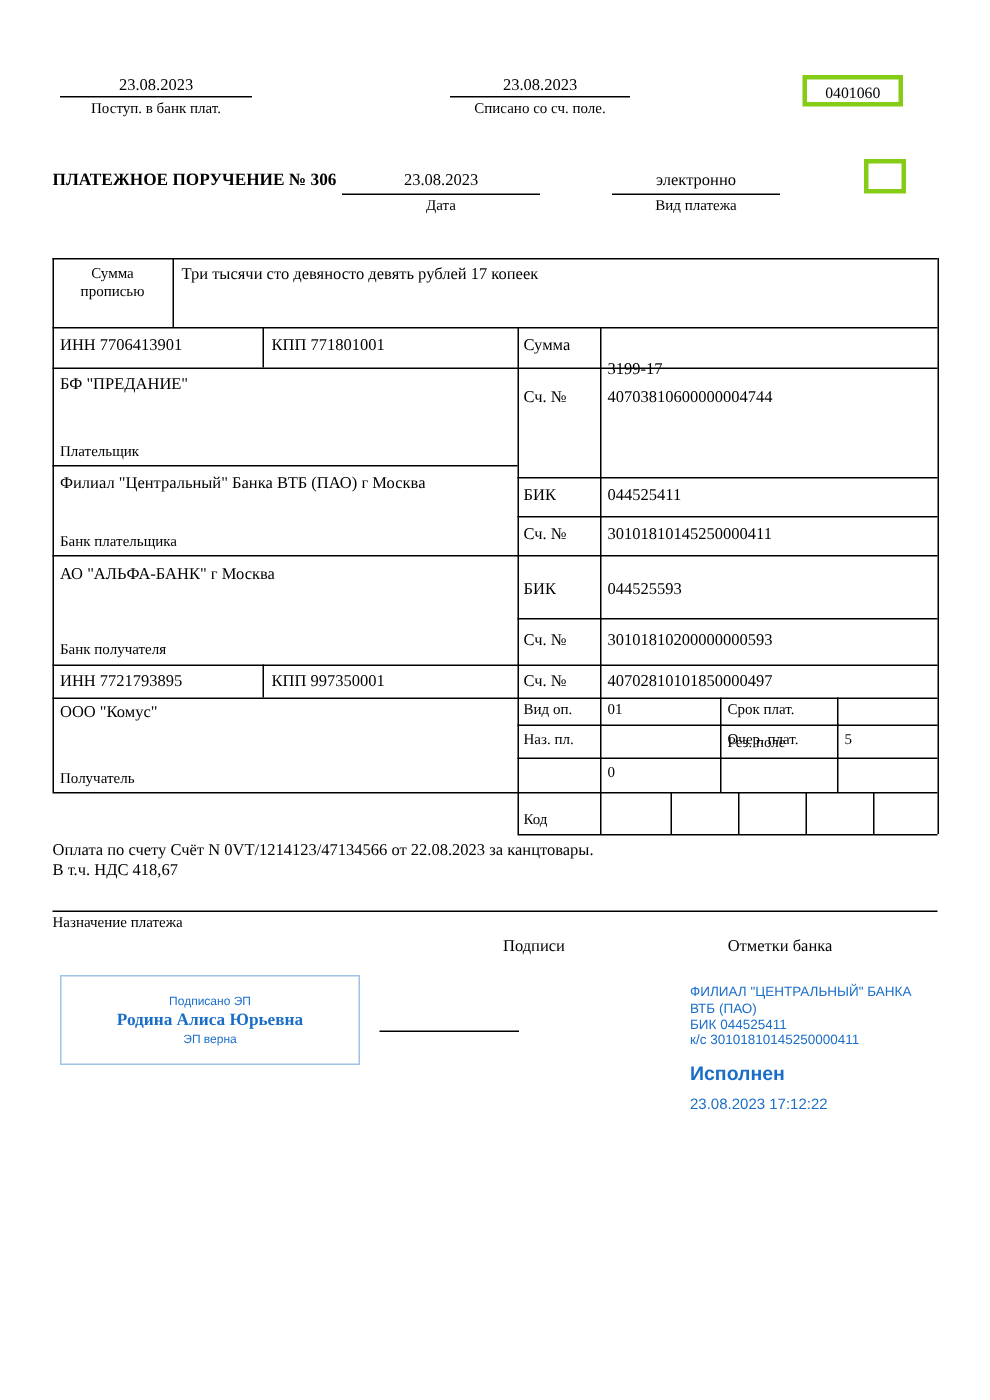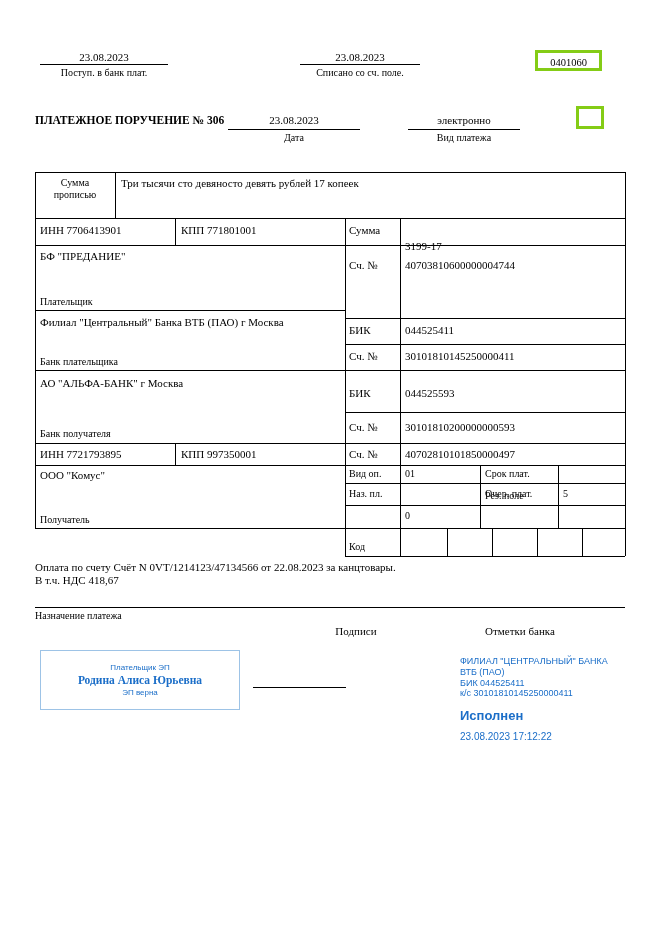--- a/index.html
+++ b/index.html
@@ -127,21 +127,21 @@
 
   <div class="t" style="left:35px;top:561px;">Оплата по счету Счёт N 0VT/1214123/47134566 от 22.08.2023  за канцтовары.</div>
   <div class="t" style="left:35px;top:574px;">В т.ч. НДС 418,67</div>
   <div class="hl" style="left:35px;top:607px;width:590px;"></div>
   <div class="t sm" style="left:35px;top:610px;">Назначение платежа</div>
 
   <div class="t c" style="left:296px;top:625px;width:120px;">Подписи</div>
   <div class="t c" style="left:460px;top:625px;width:120px;">Отметки банка</div>
 
   <div class="esign">
-    <div class="blue sans" style="font-size:8px;">Плательщик ЭП</div>
+    <div class="blue sans" style="font-size:8px;">Подписано ЭП</div>
     <div class="blue b" style="font-size:11.5px;">Родина Алиса Юрьевна</div>
     <div class="blue sans" style="font-size:8px;">ЭП верна</div>
   </div>
 
   <div class="hl" style="left:253px;top:687px;width:93px;"></div>
 
   <div class="stamp blue sans">
     <div style="font-size:9px;">ФИЛИАЛ "ЦЕНТРАЛЬНЫЙ" БАНКА</div>
     <div style="font-size:9px;">ВТБ (ПАО)</div>
     <div style="font-size:9px;">БИК 044525411</div>

